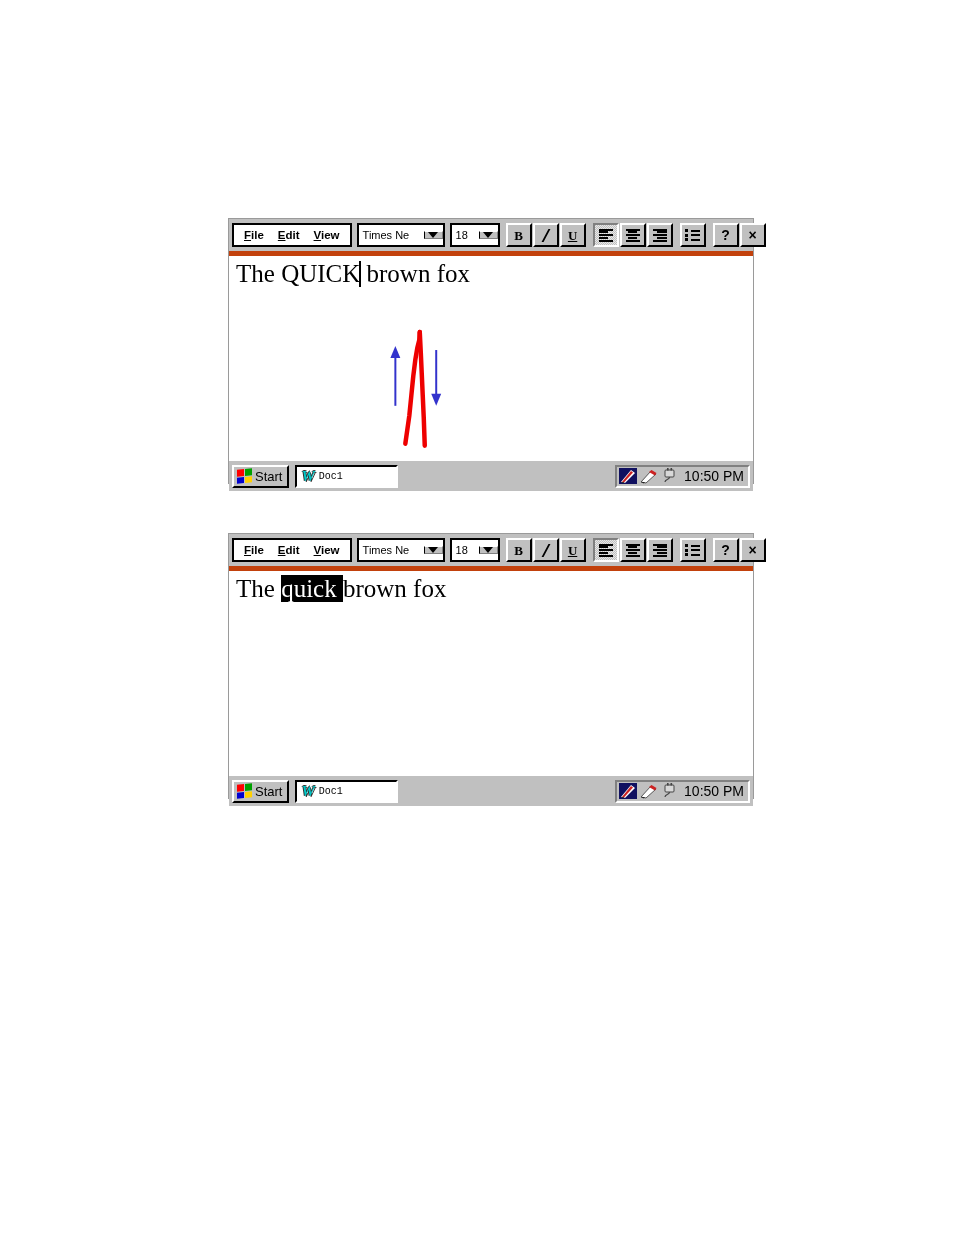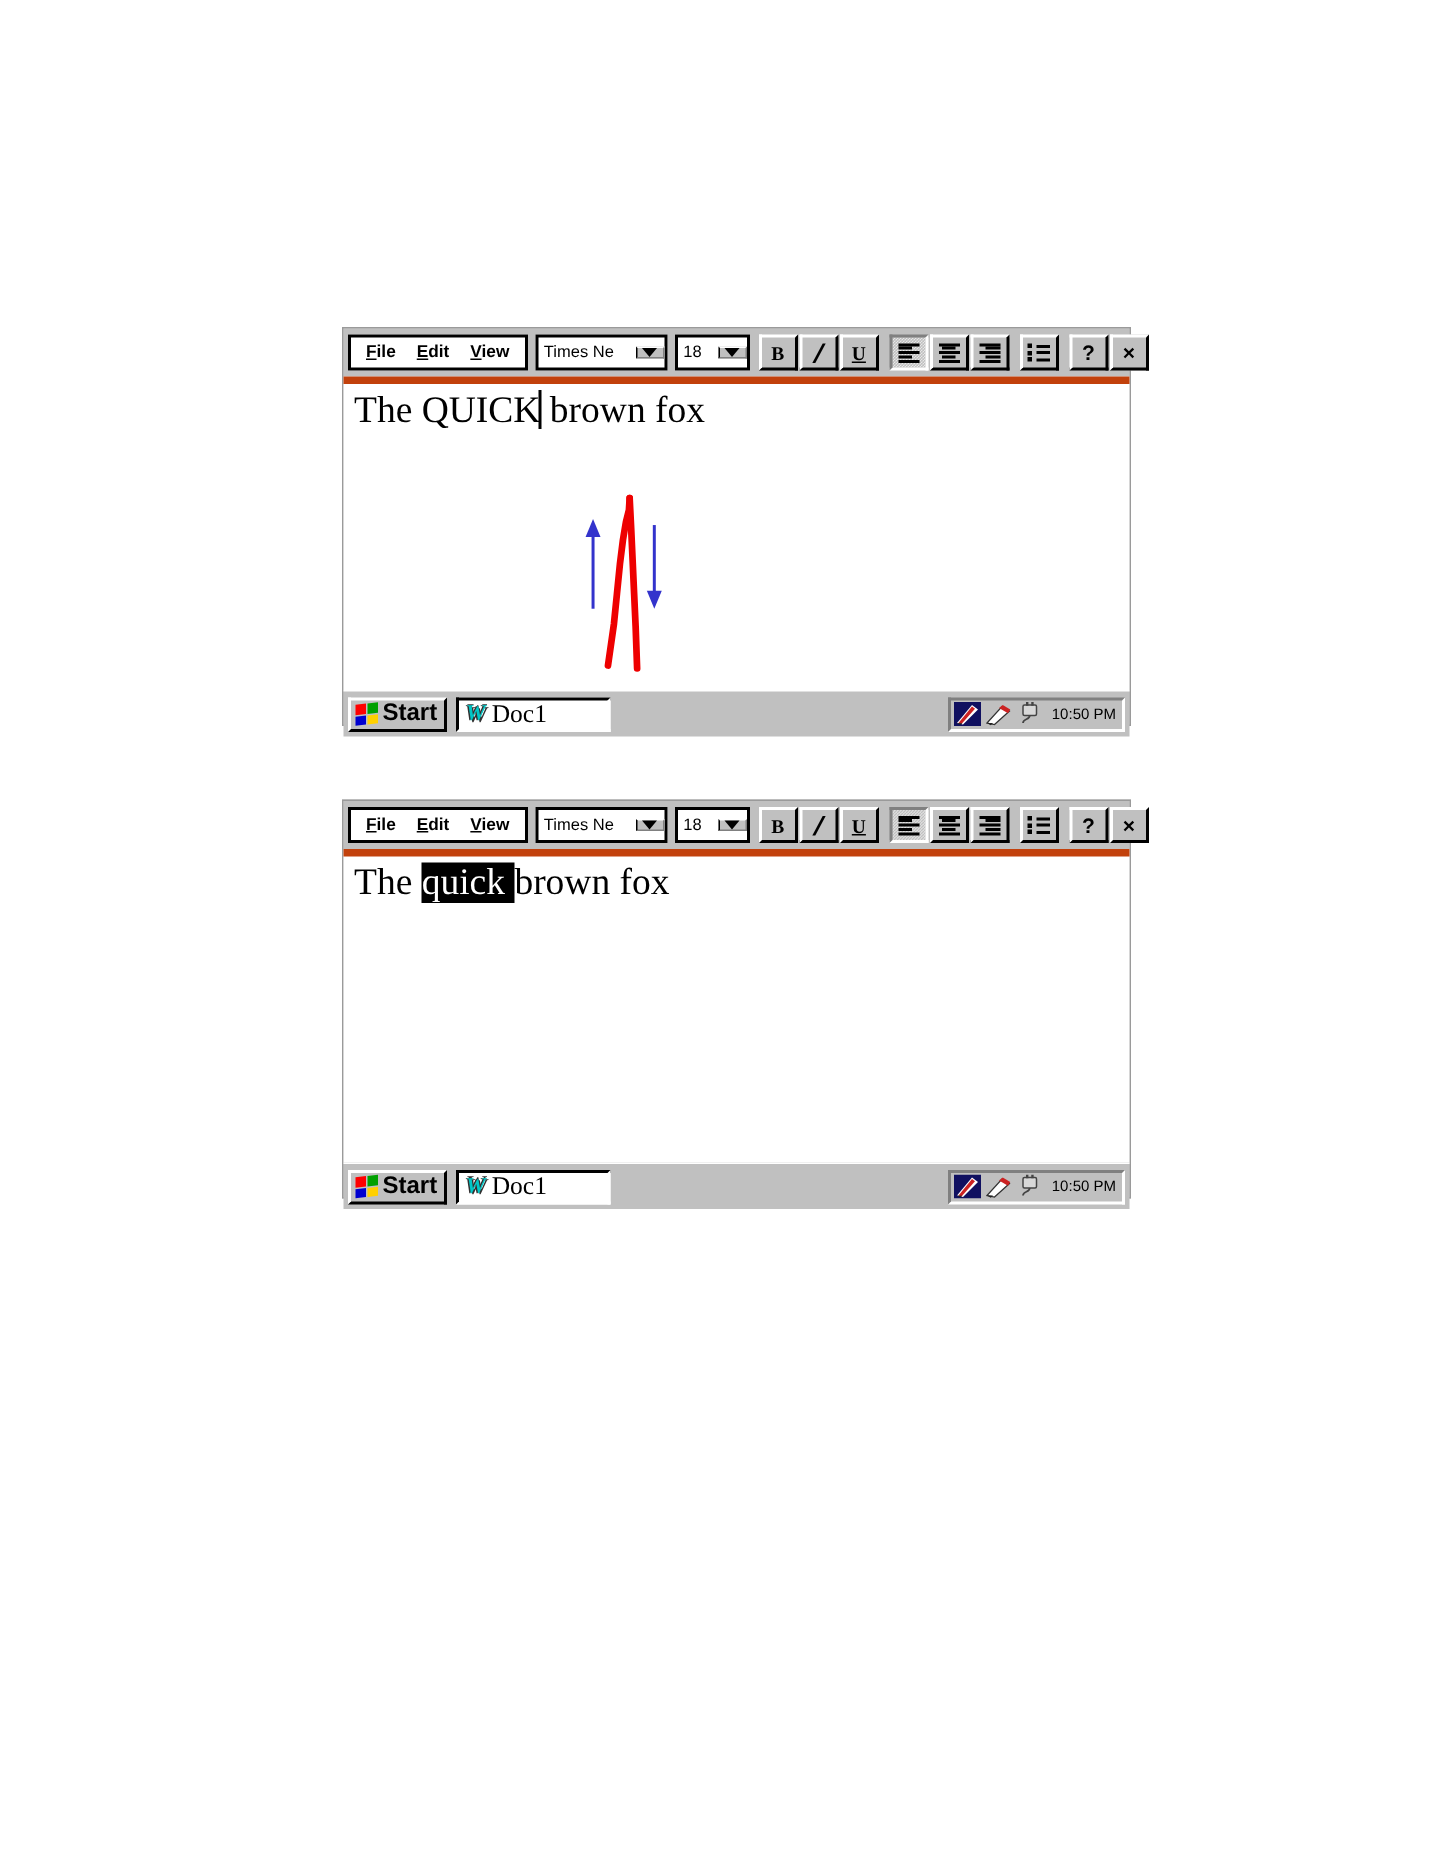--- a/index.html
+++ b/index.html
@@ -221,22 +221,22 @@
     display: flex;
     align-items: center;
     height: 23px;
     padding: 0 5px 0 3px;
     background: #c0c0c0;
     border: 2px solid;
     border-color: #ffffff #000000 #000000 #ffffff;
     box-sizing: border-box;
   }
   .start-label {
-    font-size: 16px;
-    font-weight: bold;
+    font-size: 13px;
+    font-weight: normal;
     color: #000000;
     margin-left: 3px;
     font-family: "Liberation Sans", sans-serif;
   }
   .win-flag {
     width: 15px; height: 14px;
     display: grid;
     grid-template-columns: 1fr 1fr;
     grid-template-rows: 1fr 1fr;
     gap: 1px;
@@ -264,40 +264,40 @@
     font-family: "Liberation Serif", serif;
     font-weight: bold;
     font-style: italic;
     font-size: 15px;
     color: #00c8c8;
     text-shadow: 1px 1px 0 #303030, -1px 0 0 #303030, 0 -1px 0 #303030;
     line-height: 1;
     margin-right: 4px;
   }
   .task-label {
-    font-size: 17px;
-    color: #000000;
-    font-family: Liberation Serif, serif;
+    font-size: 10px;
+    color: #000000;
+    font-family: Liberation Mono, monospace;
   }
 
   .tray-filler { flex: 1; }
 
   .tray {
     display: flex;
     align-items: center;
     height: 23px;
     padding: 0 4px 0 2px;
     border: 2px solid;
     border-color: #808080 #ffffff #ffffff #808080;
     background: #c0c0c0;
     box-sizing: border-box;
   }
   .tray-icon { width: 18px; height: 16px; margin-right: 3px; display: block; }
   .tray-clock {
-    font-size: 10px;
+    font-size: 14px;
     color: #000000;
     margin-left: 2px;
     font-family: "Liberation Sans", sans-serif;
     white-space: nowrap;
   }
 </style>
 </head>
 <body>
 
 <div class="app-window" id="window-1">

